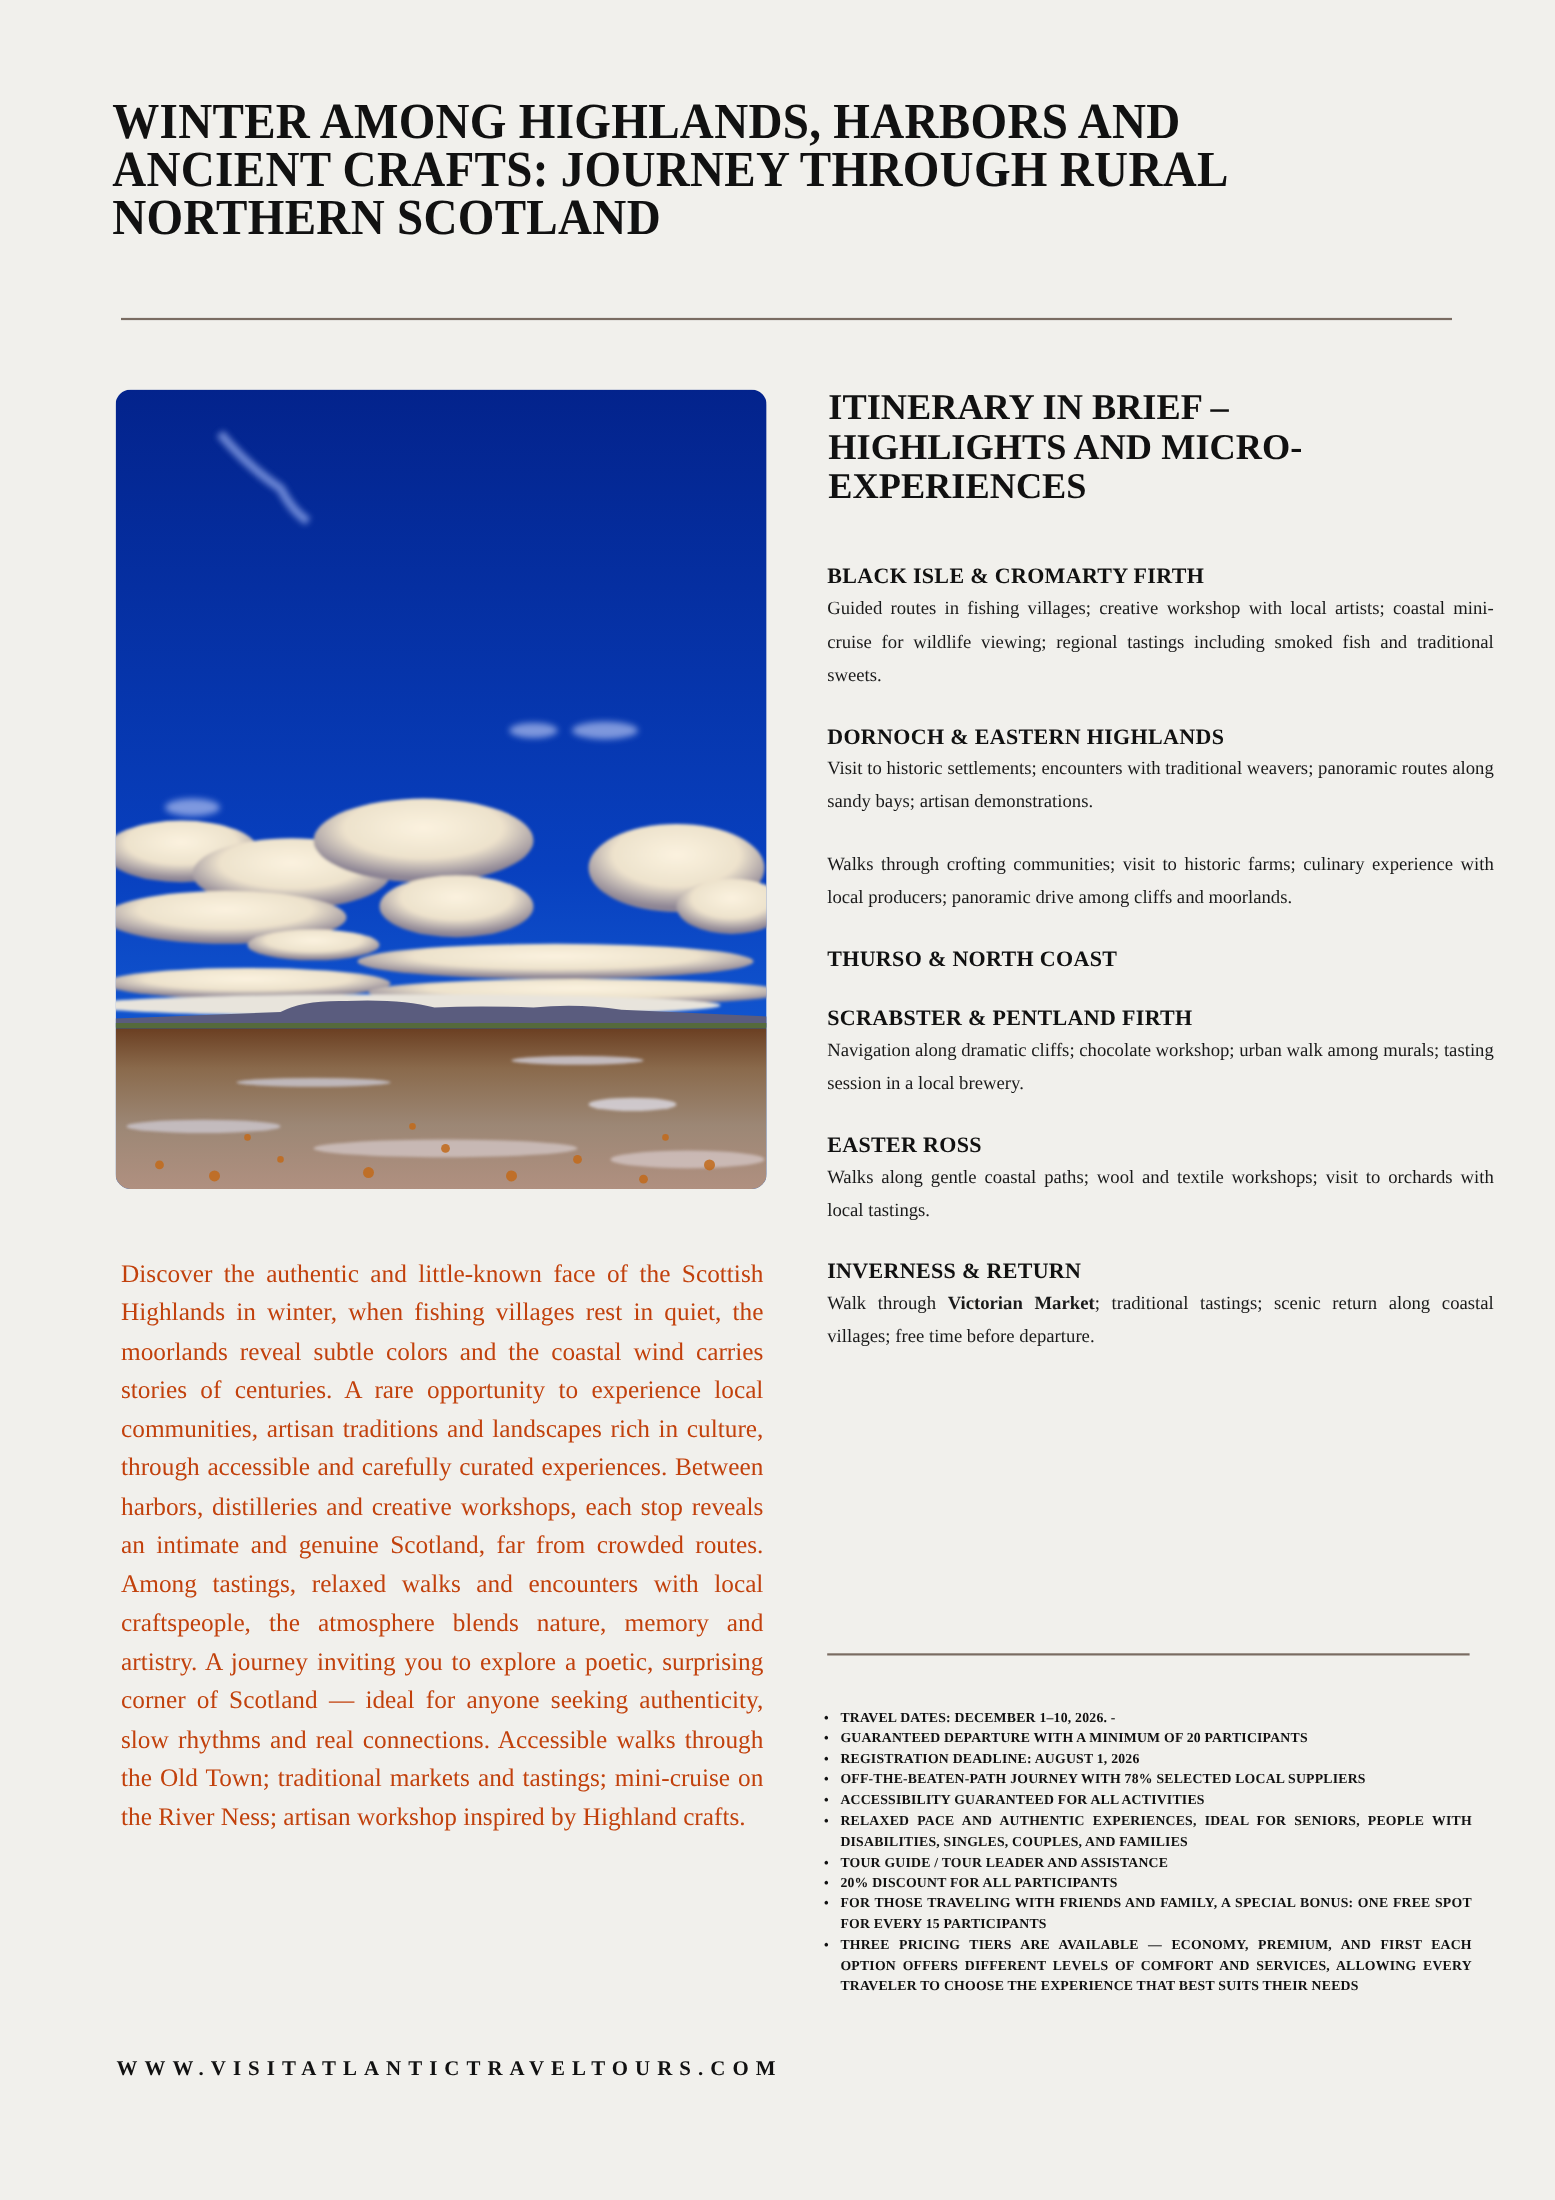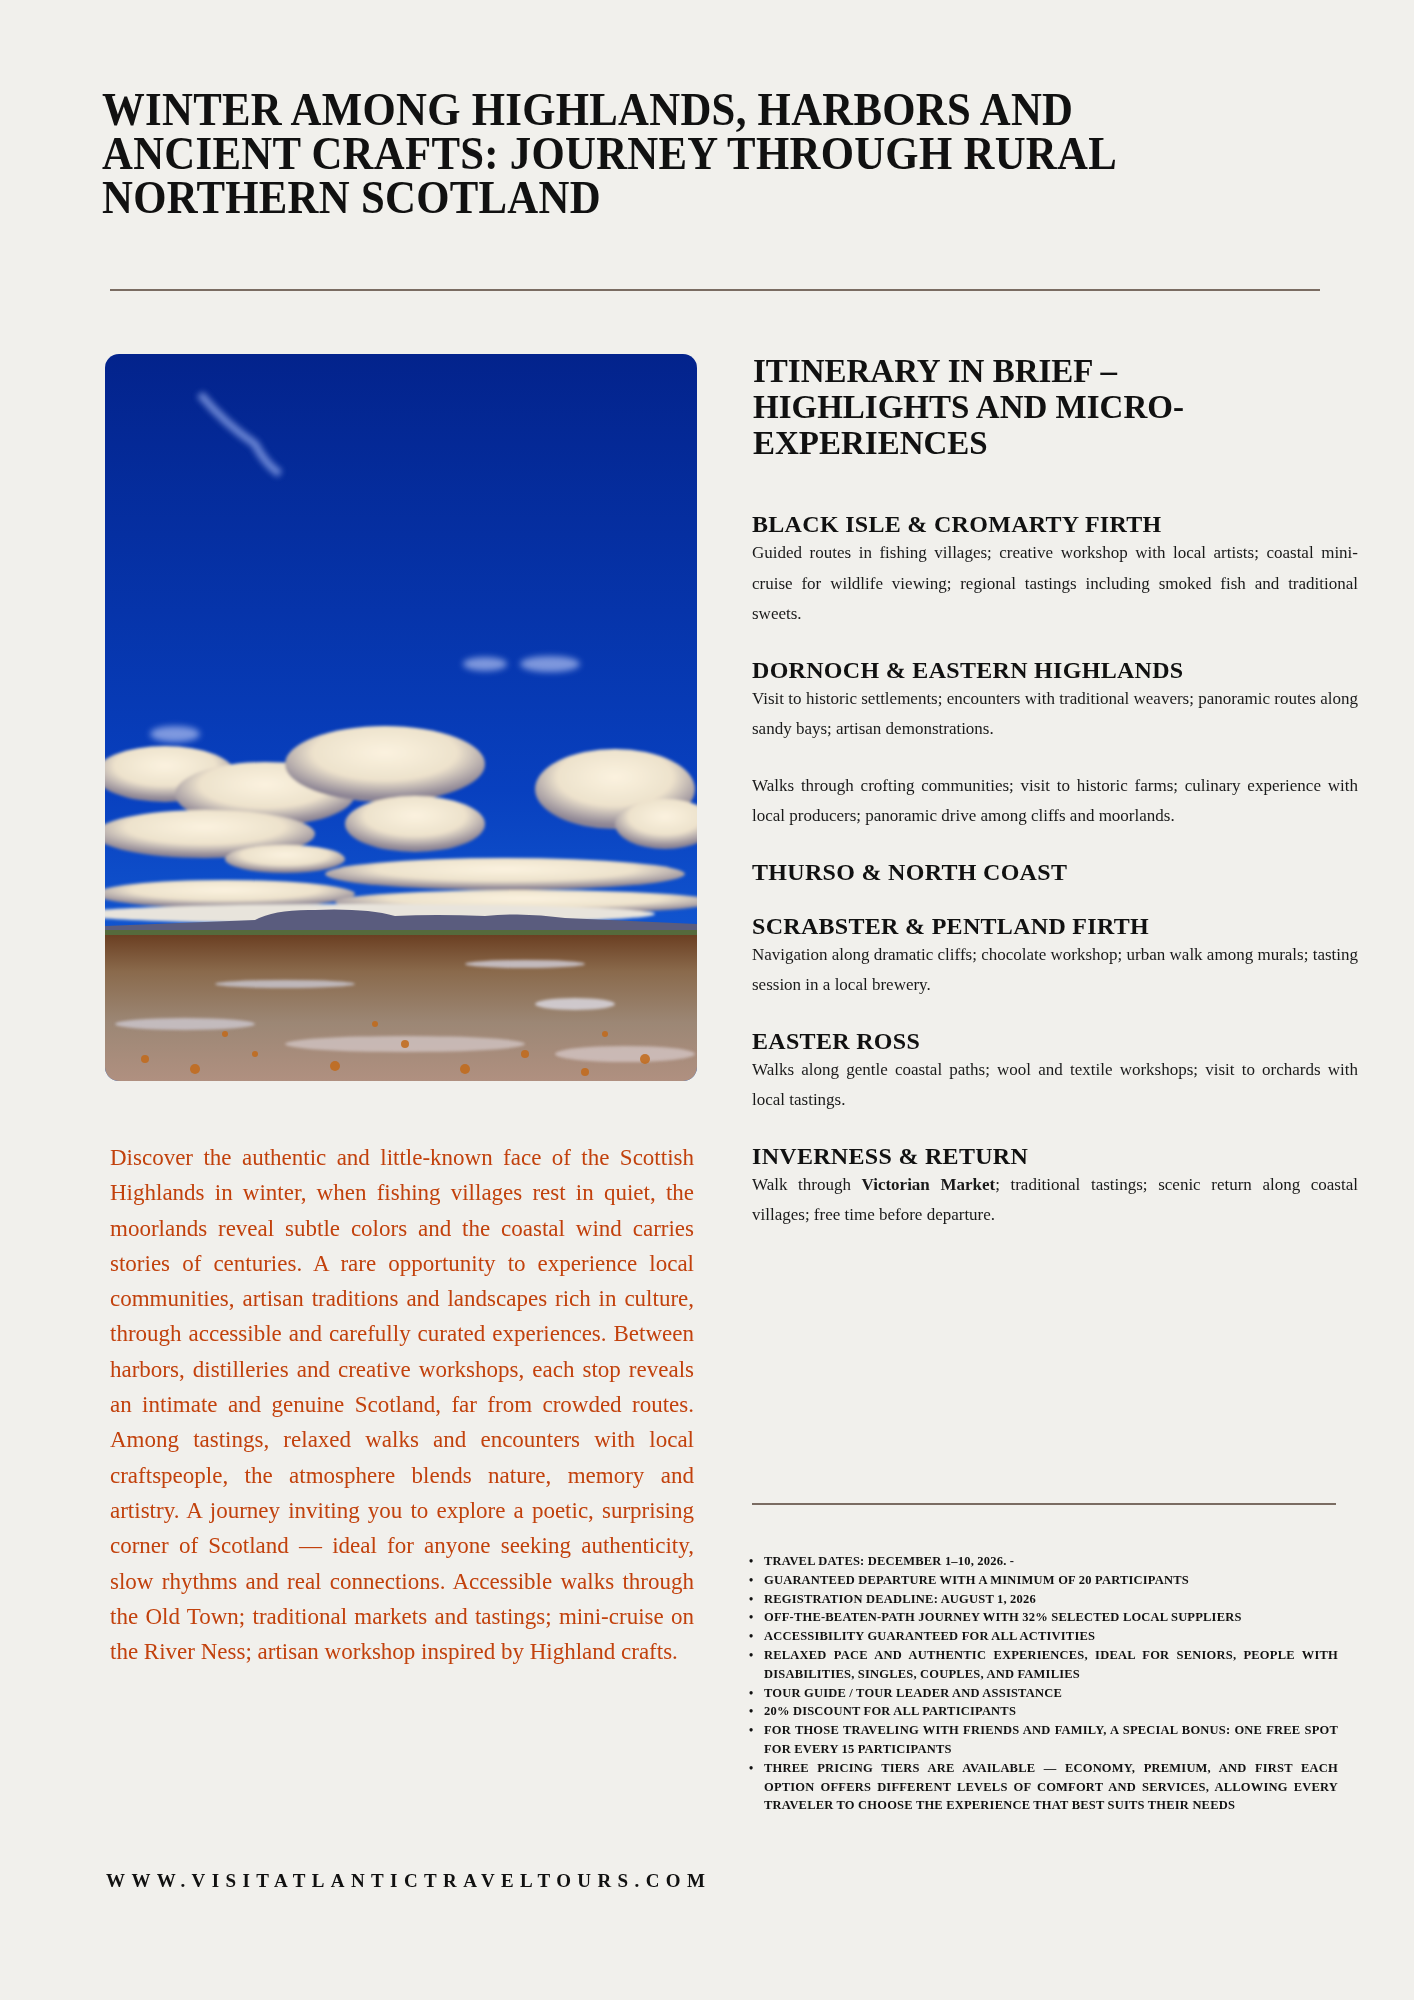--- a/index.html
+++ b/index.html
@@ -38,21 +38,21 @@
   }
   .itin-title {
     position: absolute; left: 752px; top: 352px; width: 560px;
     font-size: 33px; line-height: 36px; font-weight: bold; margin: 1px;
   }
   .itin-list {
     position: absolute; left: 752px; top: 510px; width: 606px;
   }
   .stop { margin-bottom: 26px; }
   .stop h3 {
-    margin: 0; font-size: 24px; line-height: 28px; font-weight: bold;
+    margin: 0; font-size: 20px; line-height: 28px; font-weight: bold;
     letter-spacing: 0.3px;
   }
   .stop p {
     margin: 0; font-size: 17px; line-height: 30.5px; text-align: justify;
     color: #1a1a1a;
   }
   .stop p b { font-weight: bold; margin-top: 11px; }
   .rule-mid {
     position: absolute; left: 752px; top: 1503px; width: 584px; height: 2px;
     background: #7a6c62;
@@ -190,20 +190,20 @@
     <p><span>Walk through </span><b>Victorian Market</b><span>; traditional tastings; scenic return along coastal villages; free time before departure.</span></p>
   </div>
 </div>
 
 <div class="rule-mid"></div>
 
 <ul class="facts">
   <li><span class="bullet">•</span><span>TRAVEL DATES: DECEMBER 1–10, 2026. -</span></li>
   <li><span class="bullet">•</span><span>GUARANTEED DEPARTURE WITH A MINIMUM OF 20 PARTICIPANTS</span></li>
   <li><span class="bullet">•</span><span>REGISTRATION DEADLINE: AUGUST 1, 2026</span></li>
-  <li><span class="bullet">•</span><span>OFF-THE-BEATEN-PATH JOURNEY WITH 32% SELECTED LOCAL SUPPLIERS</span></li>
+  <li><span class="bullet">•</span><span>OFF-THE-BEATEN-PATH JOURNEY WITH 78% SELECTED LOCAL SUPPLIERS</span></li>
   <li><span class="bullet">•</span><span>ACCESSIBILITY GUARANTEED FOR ALL ACTIVITIES</span></li>
   <li><span class="bullet">•</span><span>RELAXED PACE AND AUTHENTIC EXPERIENCES, IDEAL FOR SENIORS, PEOPLE WITH DISABILITIES, SINGLES, COUPLES, AND FAMILIES</span></li>
   <li><span class="bullet">•</span><span>TOUR GUIDE / TOUR LEADER AND ASSISTANCE</span></li>
   <li><span class="bullet">•</span><span>20% DISCOUNT FOR ALL PARTICIPANTS</span></li>
   <li><span class="bullet">•</span><span>FOR THOSE TRAVELING WITH FRIENDS AND FAMILY, A SPECIAL BONUS: ONE FREE SPOT FOR EVERY 15 PARTICIPANTS</span></li>
   <li><span class="bullet">•</span><span>THREE PRICING TIERS ARE AVAILABLE — ECONOMY, PREMIUM, AND FIRST EACH OPTION OFFERS DIFFERENT LEVELS OF COMFORT AND SERVICES, ALLOWING EVERY TRAVELER TO CHOOSE THE EXPERIENCE THAT BEST SUITS THEIR NEEDS</span></li>
 </ul>
 
 </body></html>

